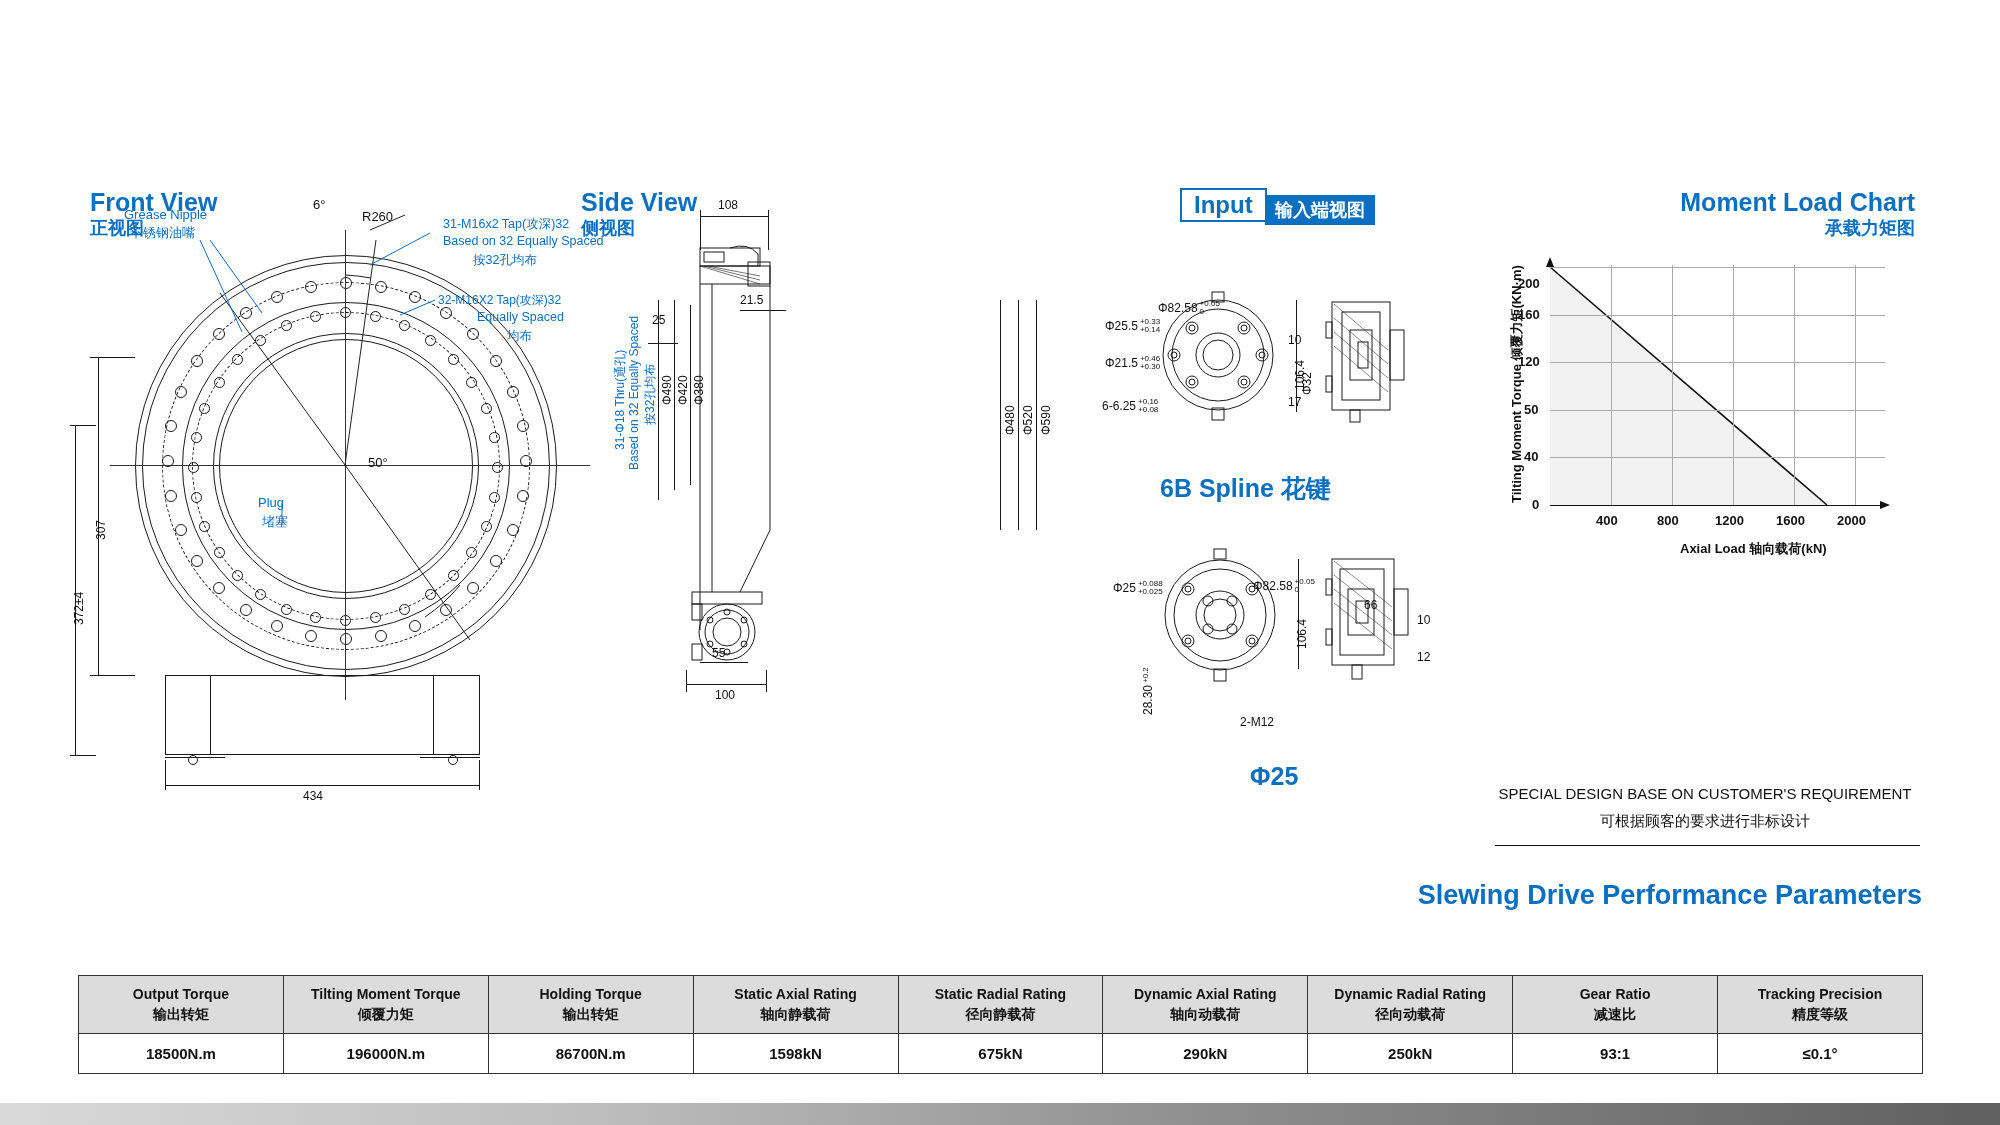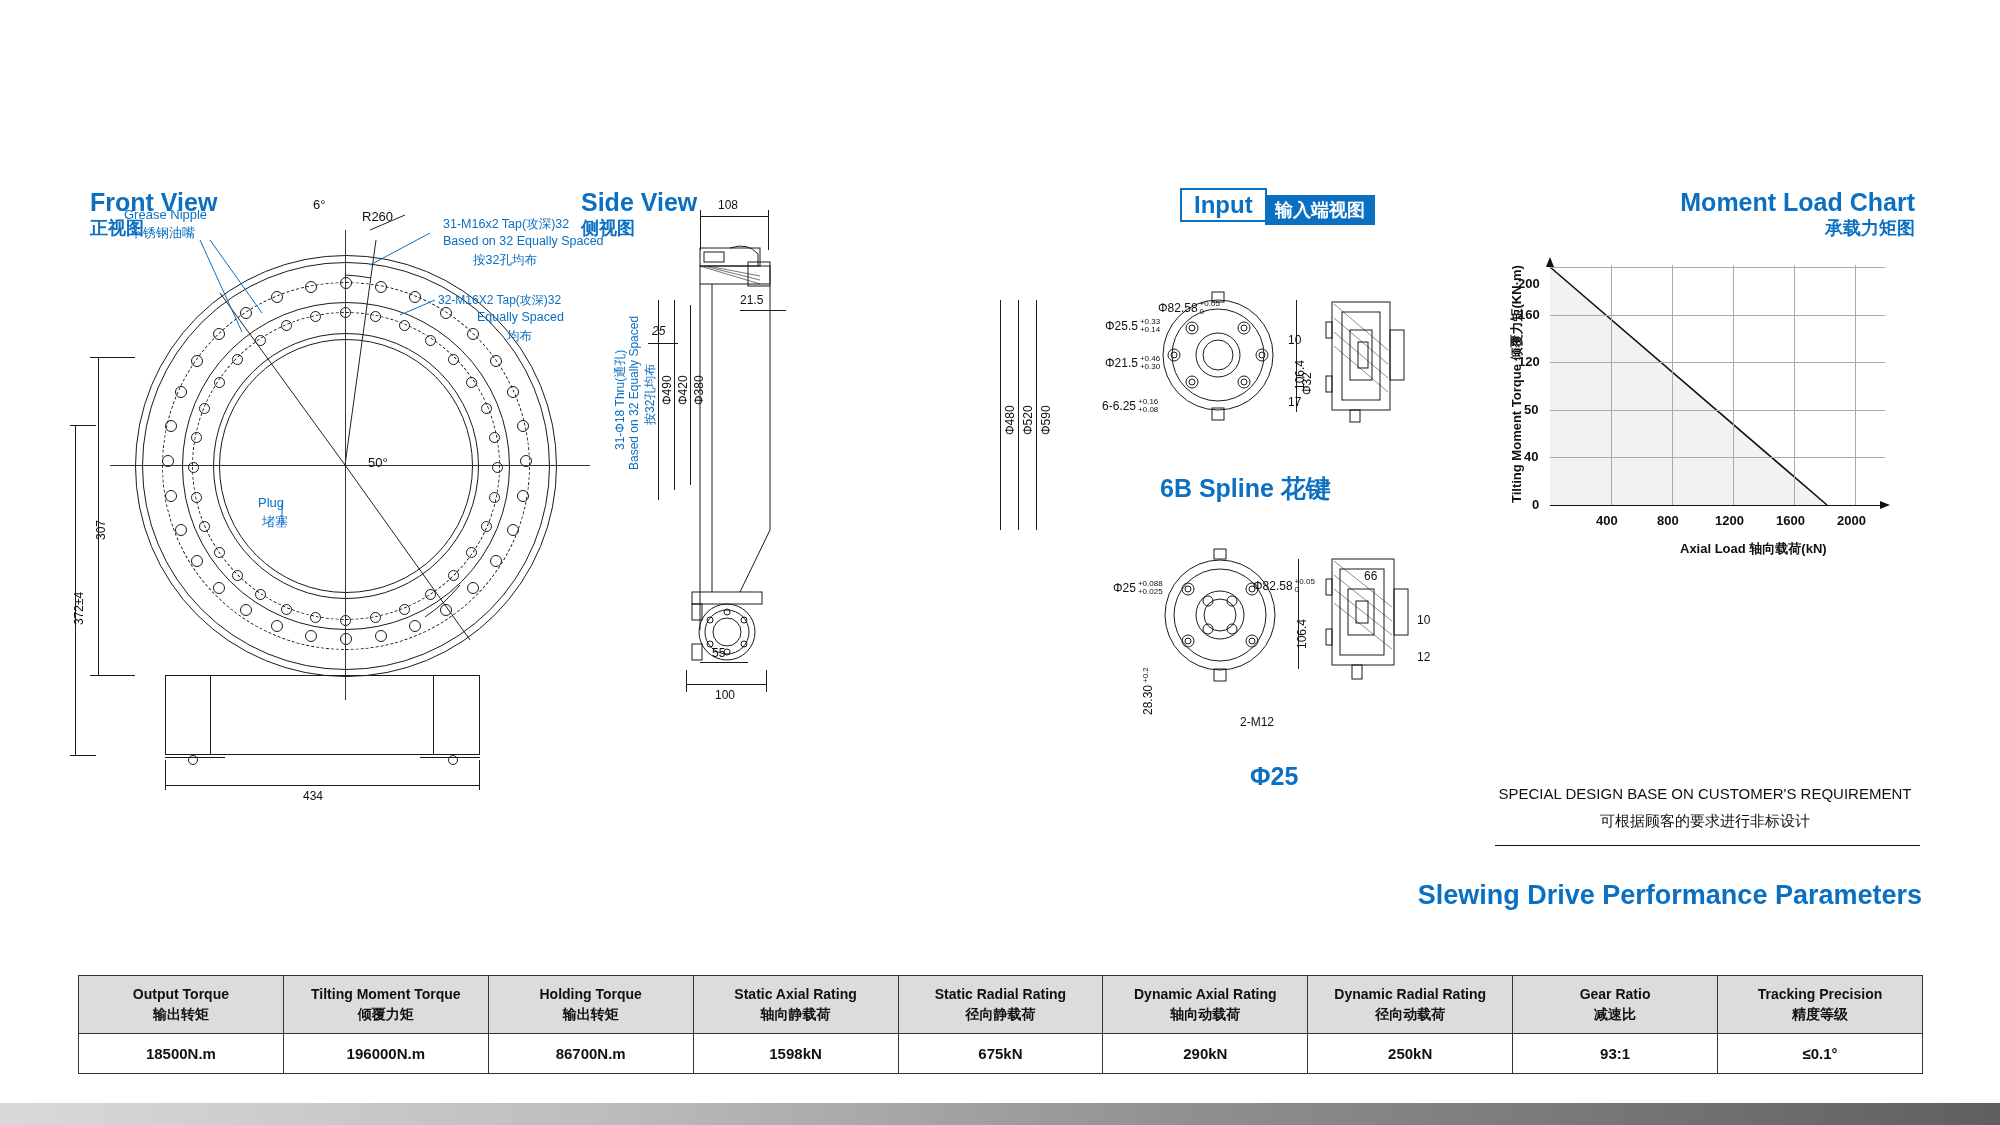--- a/index.html
+++ b/index.html
@@ -288,21 +288,21 @@
         <path d="M100 66 L160 84 M104 66 L160 80 M108 66 L160 76"></path>
       </g>
     </svg>
 
     <div class="hz" style="left:100px;top:16px;width:68px;"></div>
     <div class="vr" style="left:100px;top:10px;height:40px;"></div>
     <div class="vr" style="left:168px;top:10px;height:40px;"></div>
     <div class="dim" style="left:118px;top:-2px;">108</div>
 
     <div class="hz" style="left:48px;top:143px;width:30px;"></div>
-    <div class="dim" style="left:52px;top:124px;font-style:italic;">25</div>
+    <div class="dim" style="left:52px;top:113px;">25</div>
 
     <div class="hz" style="left:140px;top:110px;width:46px;"></div>
     <div class="dim" style="left:140px;top:93px;">21.5</div>
 
     <div class="hz" style="left:100px;top:462px;width:48px;"></div>
     <div class="dim" style="left:112px;top:446px;">55</div>
     <div class="hz" style="left:86px;top:484px;width:80px;"></div>
     <div class="vr" style="left:86px;top:470px;height:22px;"></div>
     <div class="vr" style="left:166px;top:470px;height:22px;"></div>
     <div class="dim" style="left:115px;top:488px;">100</div>
@@ -427,21 +427,21 @@
     <div class="vr" style="left:198px;top:14px;height:110px;"></div>
     <div class="dim rot90" style="left:195px;top:104px;">106.4</div>
   </div>
 
   <div class="dim" style="left:1113px;top:580px;">
     <span>Φ25</span><span style="display:inline-block;font-size:8px;line-height:1.05;vertical-align:middle;margin-left:2px;"><span style="display:block">+0.088</span><span style="display:block">+0.025</span></span>
   </div>
   <div class="dim" style="left:1253px;top:578px;">
     <span>Φ82.58</span><span style="display:inline-block;font-size:8px;line-height:1.05;vertical-align:middle;margin-left:2px;"><span style="display:block">+0.05</span><span style="display:block">0</span></span>
   </div>
-  <div class="dim" style="left:1364px;top:569px;text-align:center;">66</div>
+  <div class="dim" style="left:1364px;top:598px;text-align:center;">66</div>
   <div class="dim" style="left:1417px;top:613px;">10</div>
   <div class="dim" style="left:1417px;top:650px;">12</div>
   <div class="dim rot90" style="left:1141px;top:715px;">
     <span>28.30</span><span style="font-size:8px;vertical-align:top;margin-left:2px;">+0.2</span>
   </div>
   <div class="dim" style="left:1240px;top:715px;">2-M12</div>
 
   <div class="d25-label" style="left:1250px;top:762px;">Φ25</div>
 
   <div class="sec-title" style="left:1655px;top:188px;text-align:right;width:260px;">

